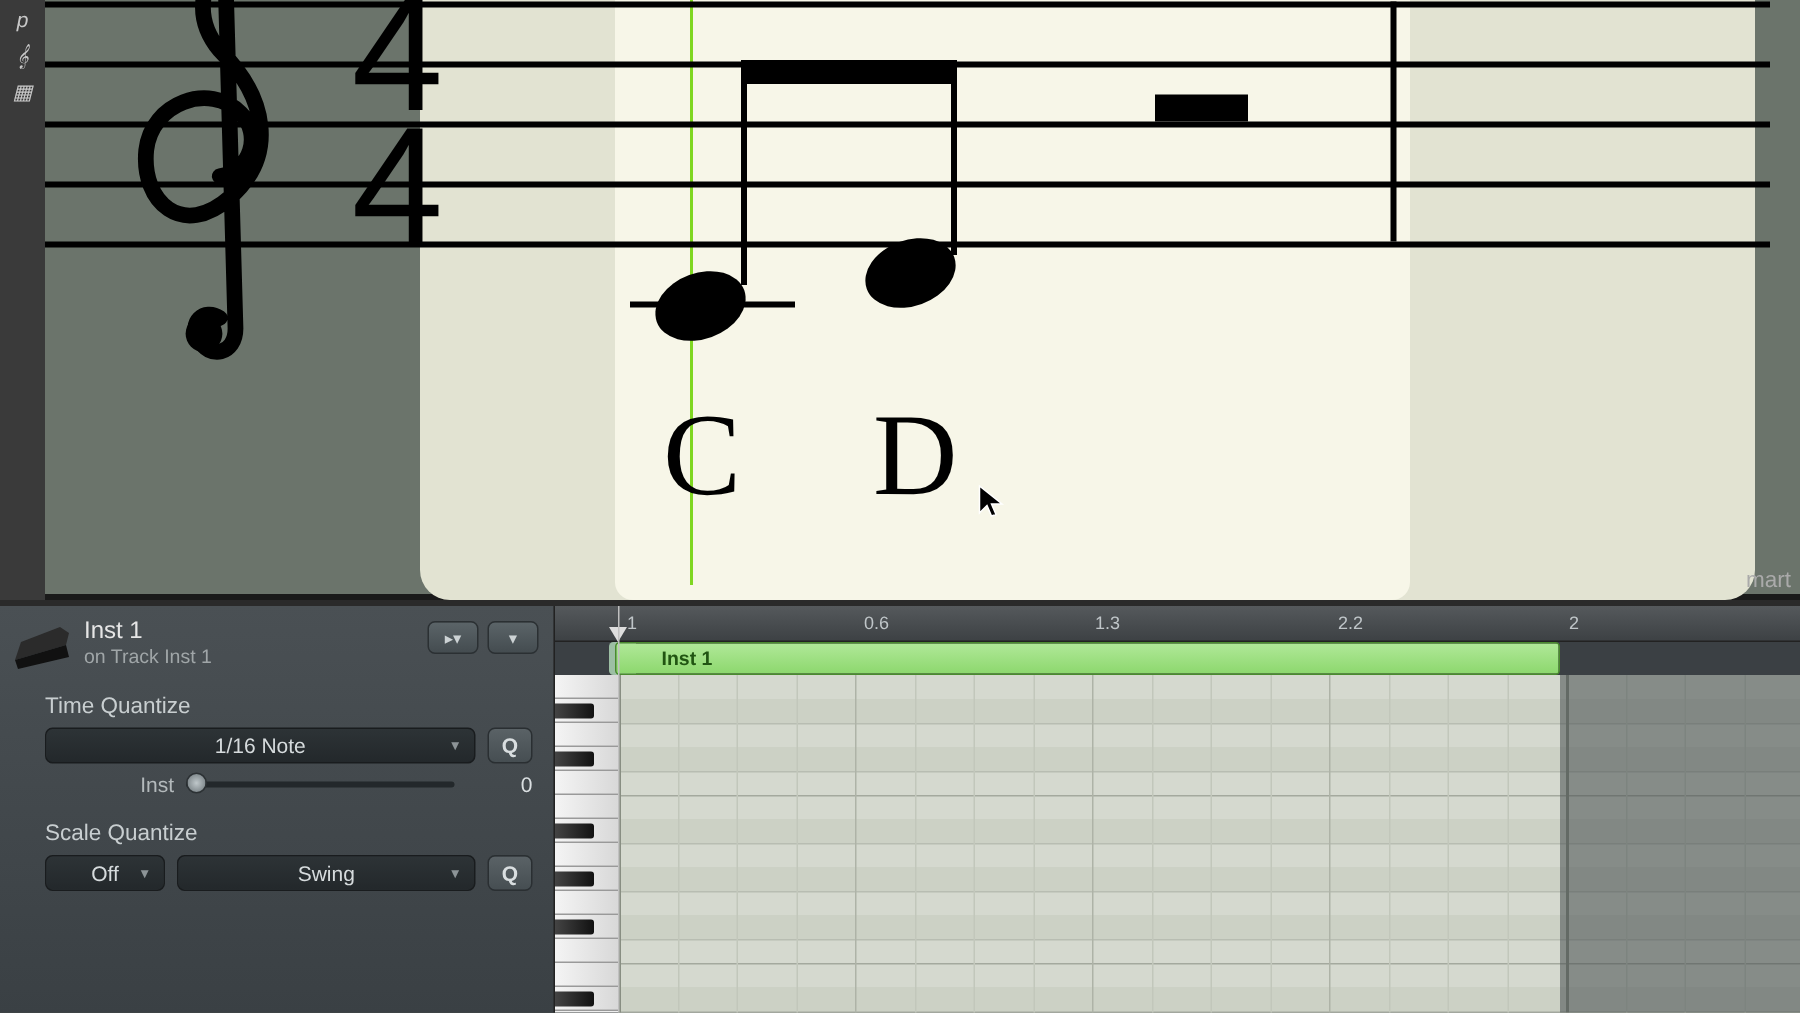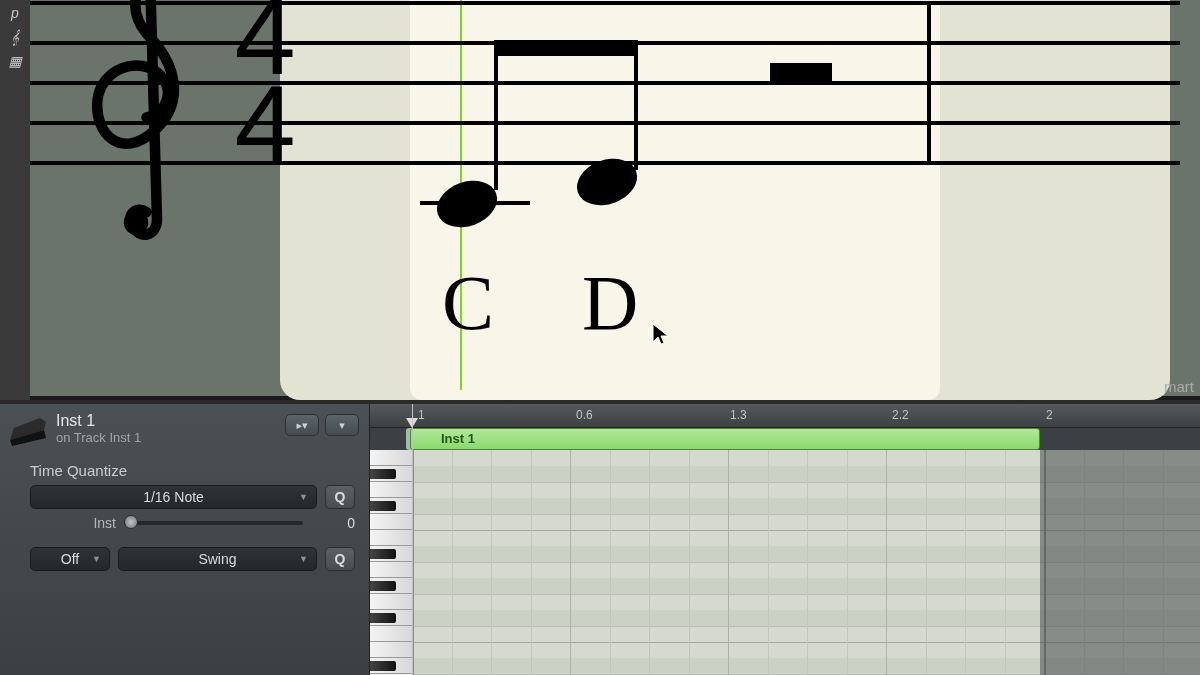--- a/index.html
+++ b/index.html
@@ -178,20 +178,21 @@
       <div class="insp-row">
         <div class="slider-label">Inst</div>
         <div class="slider-track">
           <div class="slider-knob" style="left:0"></div>
         </div>
         <div class="slider-val">0</div>
       </div>
     </div>
 
     <div class="insp-section">
+      <div class="insp-title">Scale Quantize</div>
       <div class="insp-row">
         <div class="dropdown" style="flex:0 0 80px">
           <span>Off</span>
           <span class="chev">▼</span>
         </div>
         <div class="dropdown">
           <span>Swing</span>
           <span class="chev">▼</span>
         </div>
         <div class="q-btn">Q</div>

